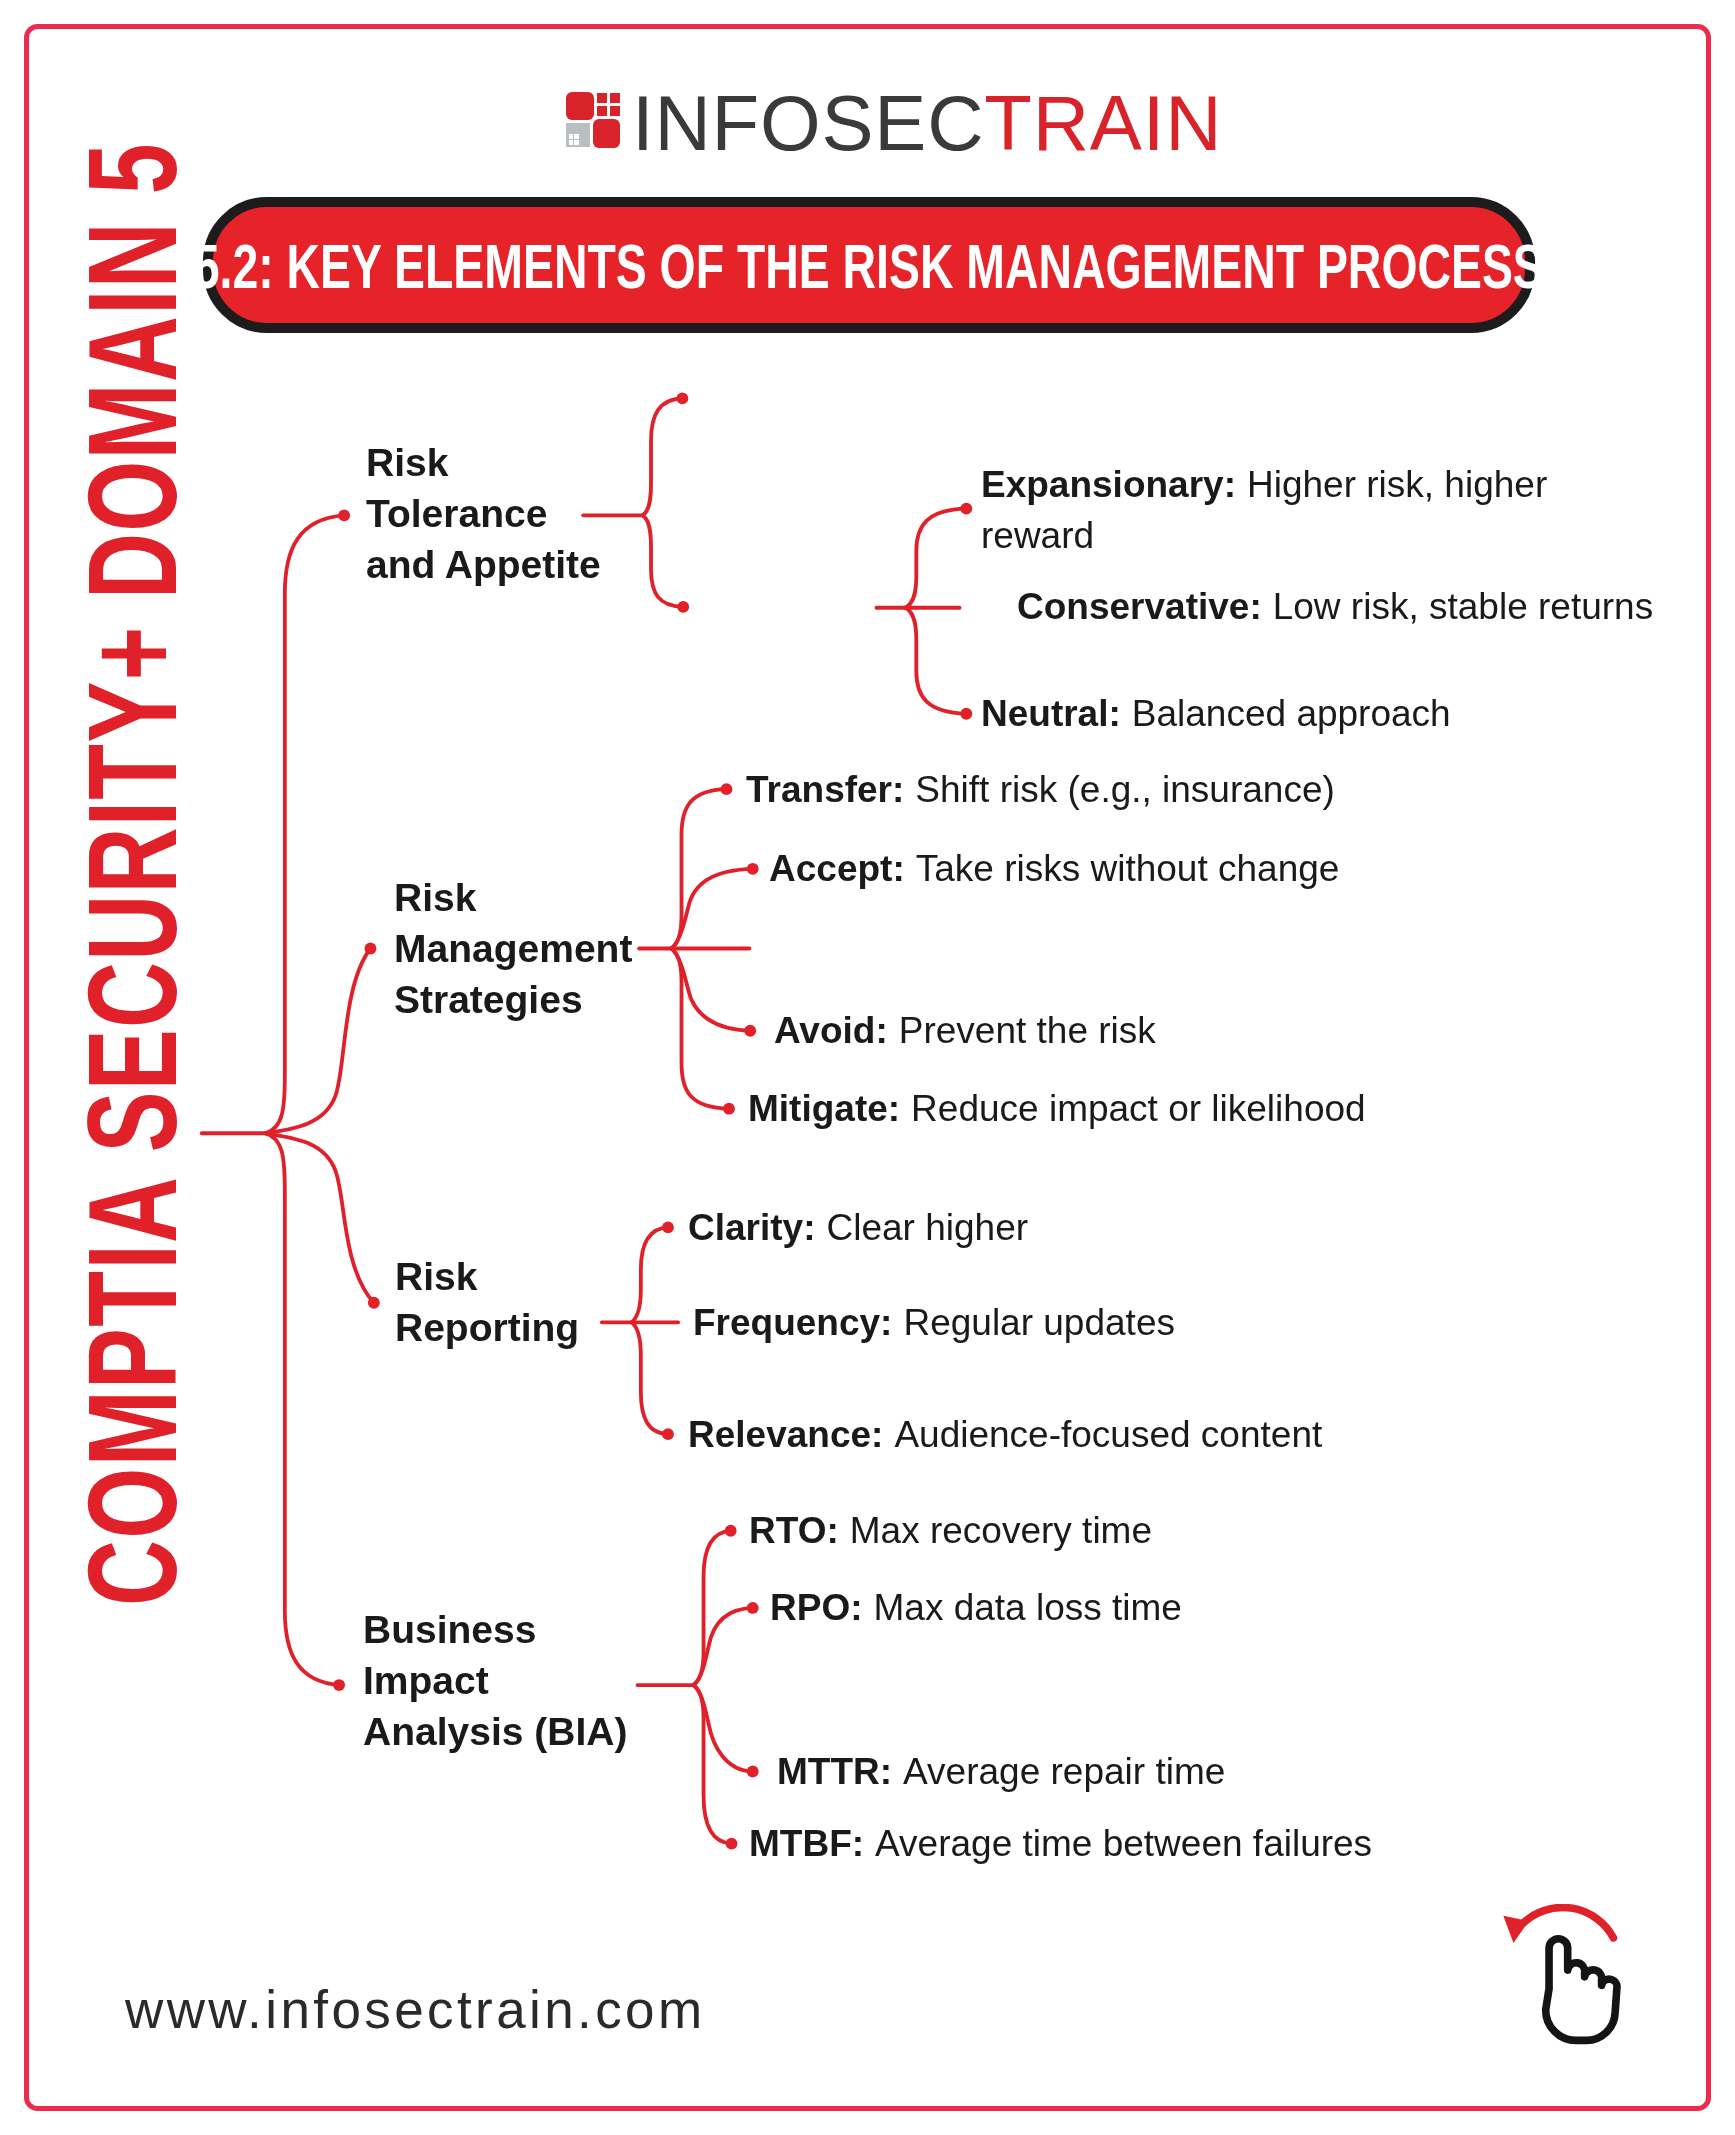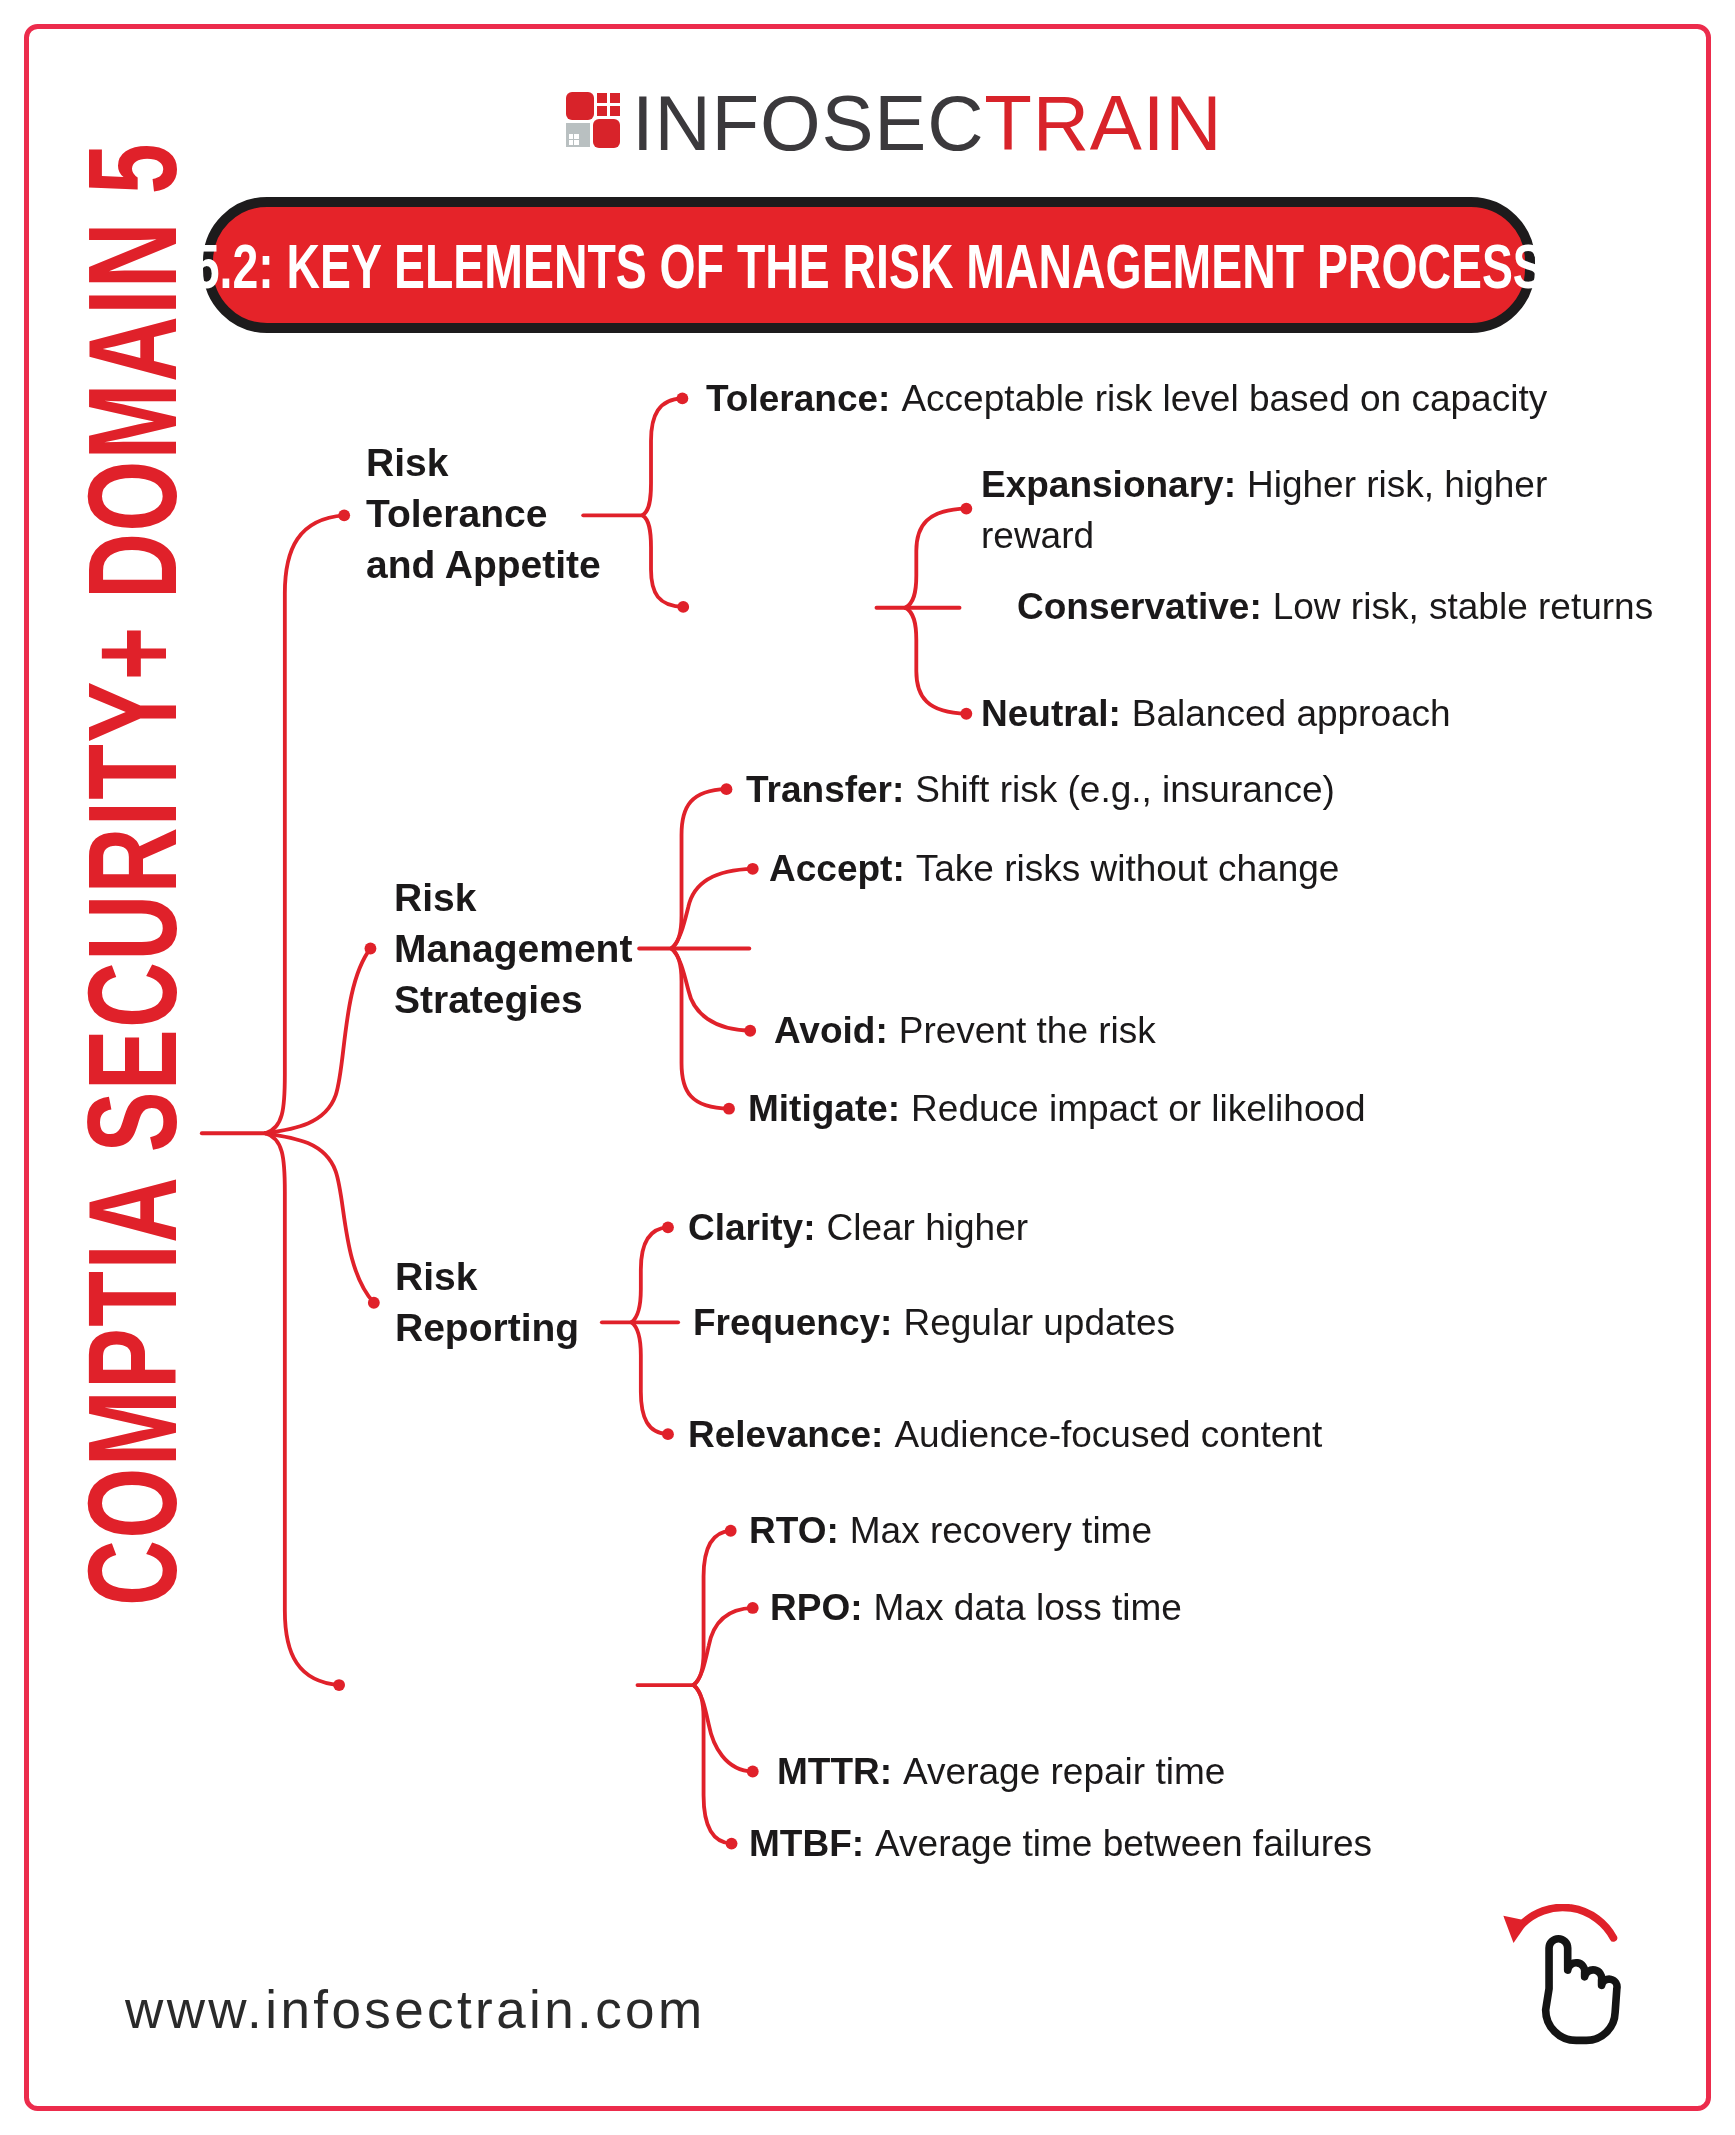--- a/index.html
+++ b/index.html
@@ -153,24 +153,26 @@
   </div>
   <div class="tlabel" style="left:394px; top:872px;">
     <div>Risk</div>
     <div>Management</div>
     <div>Strategies</div>
   </div>
   <div class="tlabel" style="left:395px; top:1251px;">
     <div>Risk</div>
     <div>Reporting</div>
   </div>
-
-  <div class="row" style="left:706px; top:373px;">
-    <b>Tolerance:</b><span class="d">Acceptable risk level based on capacity</span>
-  </div>
+  <div class="tlabel" style="left:363px; top:1604px;">
+    <div>Business</div>
+    <div>Impact</div>
+    <div>Analysis (BIA)</div>
+  </div>
+
   <div class="row multiline" style="left:981px; top:459px;">
     <div><b>Expansionary:</b><span class="d">Higher risk, higher</span></div>
     <div>reward</div>
   </div>
   <div class="row" style="left:981px; top:581px;margin-left:36px;">
     <b>Conservative:</b><span class="d">Low risk, stable returns</span>
   </div>
   <div class="row" style="left:981px; top:688px;">
     <b>Neutral:</b><span class="d">Balanced approach</span>
   </div>

